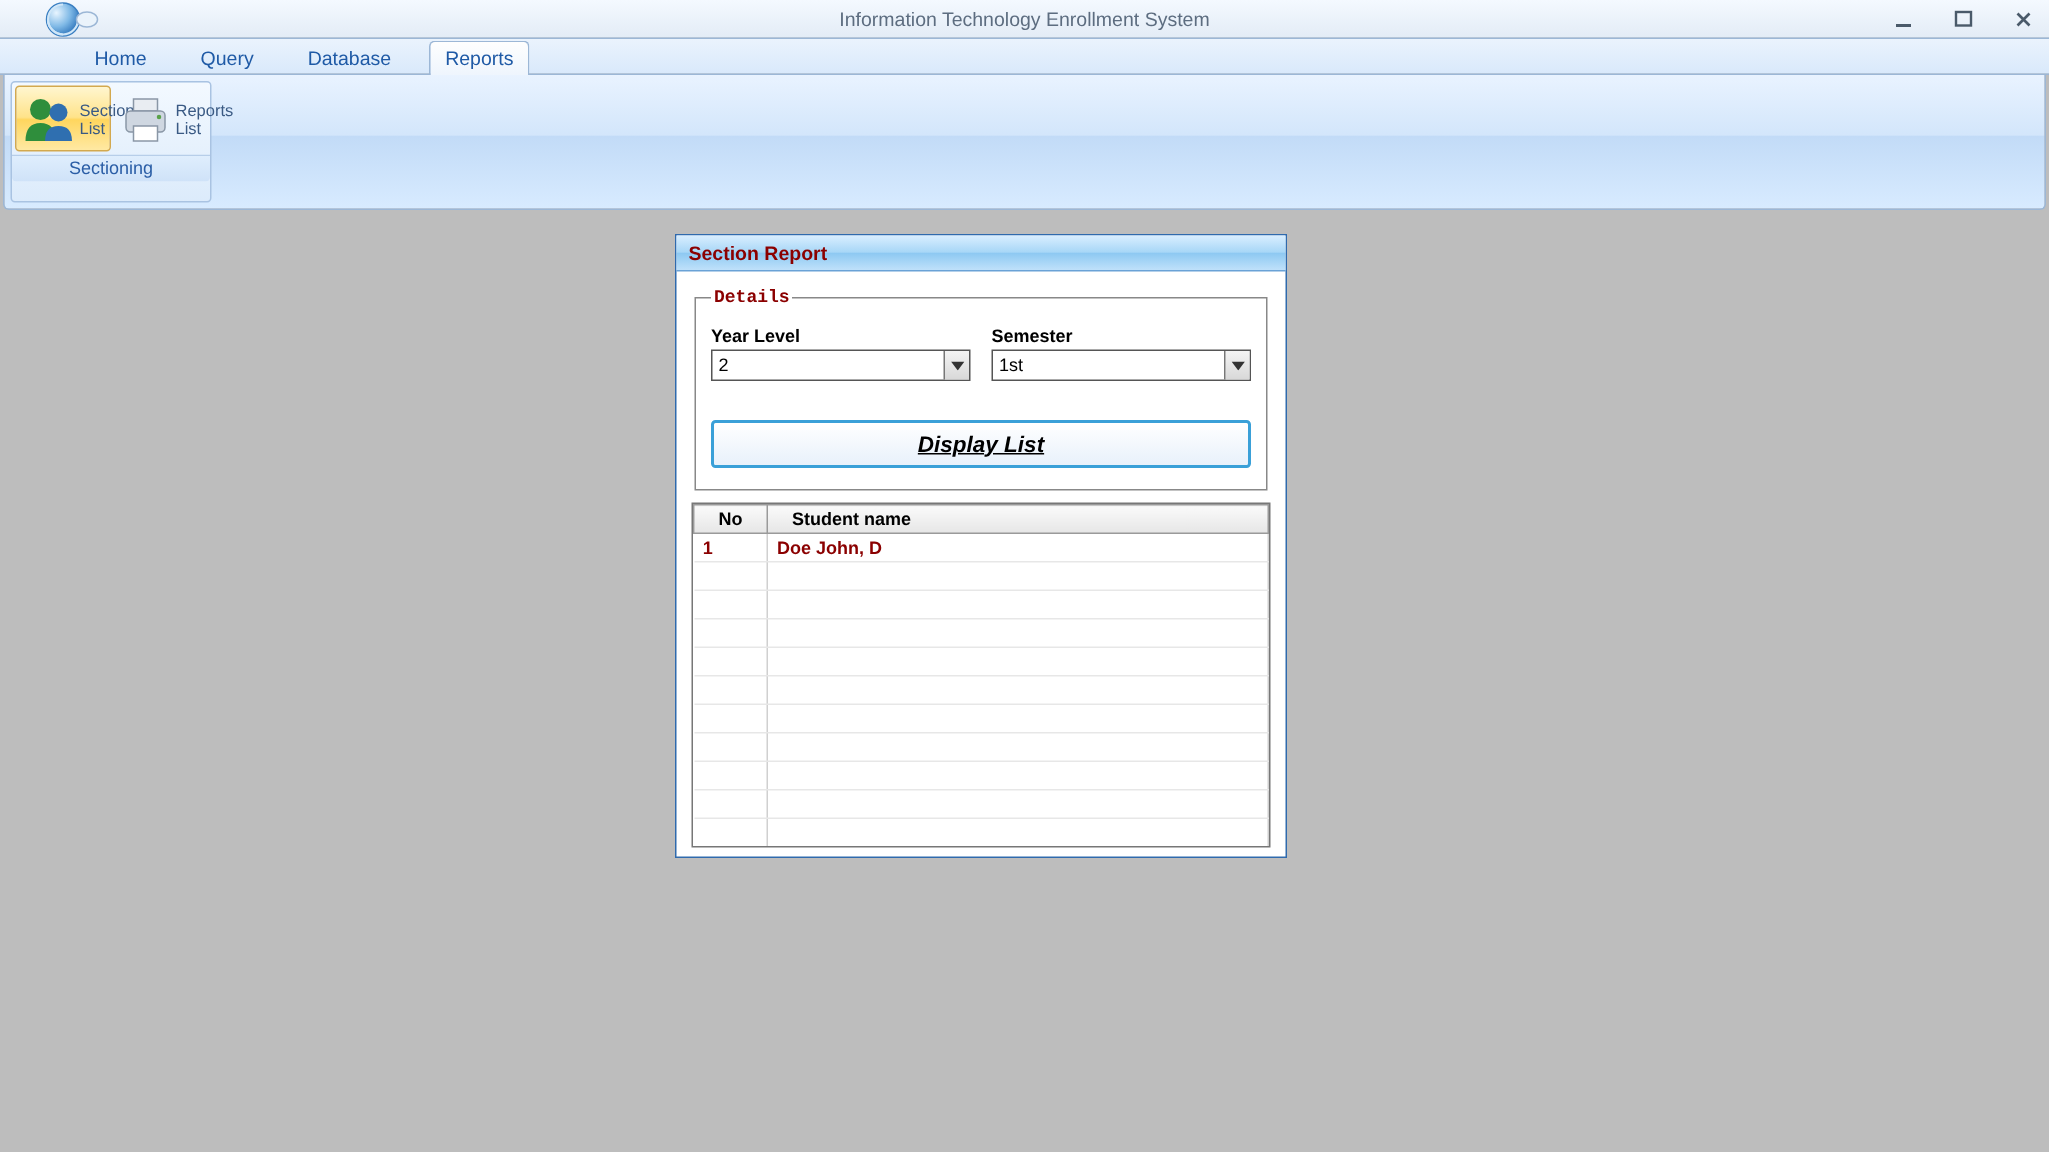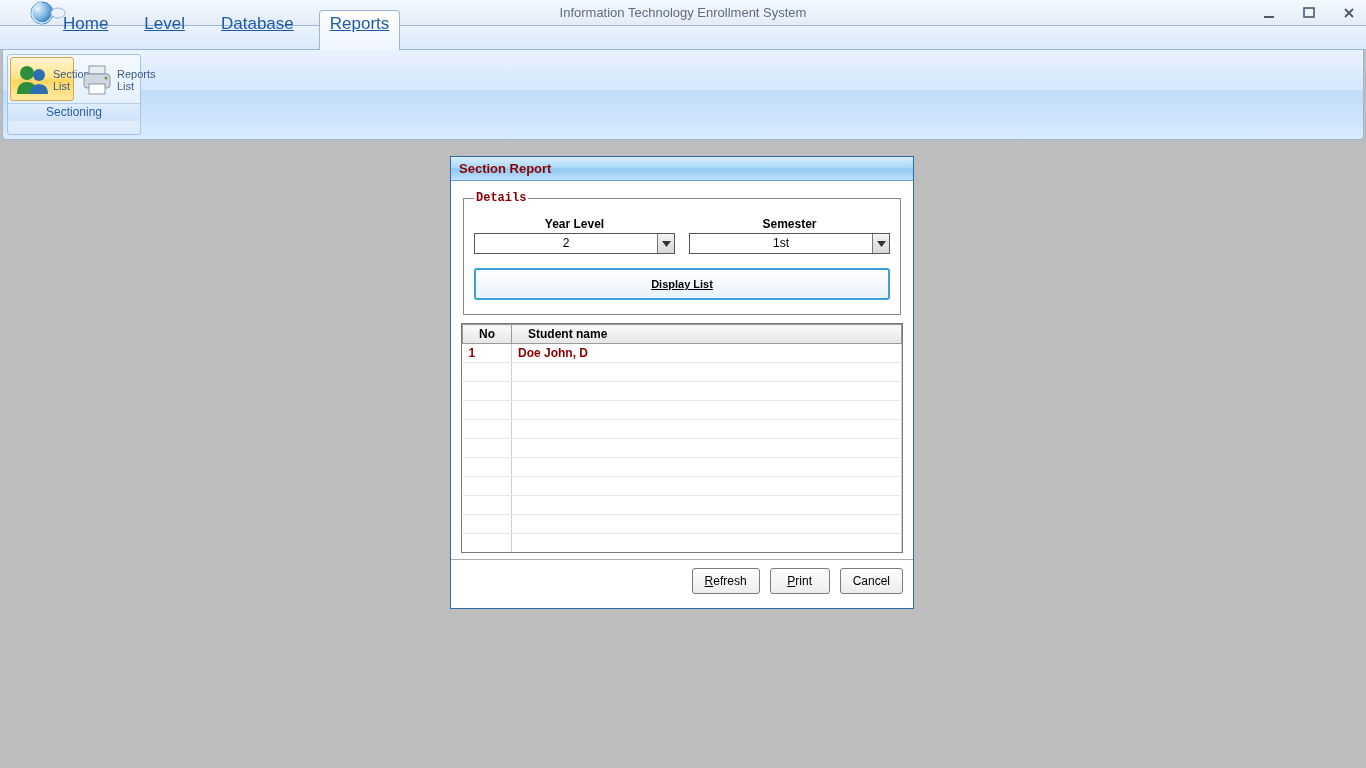--- a/index.html
+++ b/index.html
@@ -53,30 +53,29 @@
   .tabstrip {
     height: 24px;
     background: linear-gradient(#eaf3fd, #d9e9fb);
     border-bottom: 1px solid #9cb7d6;
     display: flex;
     align-items: flex-end;
     padding-left: 52px;
     gap: 14px;
   }
   .tabstrip .tab {
-    padding: 3px 10px 16px 10px;
+    padding: 3px 10px 4px 10px;
     color: #1f5aa6;
-    font-size: 17px;
+    font-size: 13px;
     cursor: pointer;
     border: 1px solid transparent;
     border-bottom: none;
     border-radius: 4px 4px 0 0;
     position: relative;
     top: 1px;
-    text-decoration: underline;
   }
   .tabstrip .tab.active {
     background: linear-gradient(#fefefe, #eef5fd);
     border-color: #9cb7d6;
     color: #1f5aa6;
     margin-top: 32px;
   }
   
   .ribbon {
     height: 90px;
@@ -128,21 +127,21 @@
   .work {
     position: relative;
     width: 100%;
     height: calc(768px - 26px - 24px - 90px);
     background: #bdbdbd;
   }
   
   .dialog {
     position: absolute;
     left: 450px; top: 16px;
-    width: 464px;
+    width: 408px;
     background: #fff;
     border: 1px solid #2f6aad;
   }
   .dialog-header {
     height: 24px;
     background: linear-gradient(#d9eeff 0%, #a8d7f7 48%, #8ec9f2 52%, #bfe1fa 100%);
     border-bottom: 1px solid #6aa2d6;
     display: flex; align-items: center;
     padding: 0 8px;
   }
@@ -163,21 +162,21 @@
     font-weight: bold;
     font-size: 12px;
     padding: 0 2px;
     font-family: Liberation Mono, monospace;
   }
   .fields-row {
     display: flex;
     gap: 14px;
     margin-top: 4px;
   }
-  .field { display:flex; flex-direction:column;text-align:center; }
+  .field { display:flex; flex-direction:column; }
   .field label { font-weight: bold; color:#000; font-size: 12px; margin-bottom:2px;}
   .combo {
     display:flex;
     border: 1px solid #555;
     height: 21px;
     background: #fff;
   }
   .combo .val {
     flex: 1;
     padding: 2px 4px;
@@ -186,31 +185,32 @@
     white-space:nowrap; overflow:hidden;
   }
   .combo .arrow {
     width: 17px;
     background: linear-gradient(#f4f4f4,#d8d8d8);
     border-left: 1px solid #777;
     display:flex;align-items:center;justify-content:center;
     cursor:pointer;
   }
   .display-btn {
-    margin-top: 14px;
+    margin-top: 26px;
     width: 100%;
     height: 32px;
     border: 2px solid #3aa0d8;
     border-radius: 3px;
     background: linear-gradient(#ffffff, #e8f1fb);
     font-weight: bold;
-    font-size: 11px;
+    font-size: 15px;
     cursor: pointer;
     text-decoration: underline;
     color:#000;
+    font-style:italic;
   }
   
   .grid {
     margin-top: 8px;
     border: 1px solid #777;
     height: 230px;
     background: #fff;
     overflow:hidden;
   }
   .grid table { border-collapse: collapse; width:100%; }
@@ -290,21 +290,21 @@
     <div class="wbtn">
       <svg width="14" height="14">
           <path d="M3 3 L11 11 M11 3 L3 11" stroke="#4a5a6a" stroke-width="1.8"></path>
         </svg>
     </div>
   </div>
 </div>
 
 <div class="tabstrip">
   <div class="tab">Home</div>
-  <div class="tab">Level</div>
+  <div class="tab">Query</div>
   <div class="tab">Database</div>
   <div class="tab active">Reports</div>
 </div>
 
 <div class="ribbon">
   <div class="ribbon-group">
     <div class="buttons">
       <div class="ribbon-btn selected">
         <div class="icon">
           <svg width="40" height="40" viewBox="0 0 40 40">
@@ -417,19 +417,14 @@
                 <td>&nbsp;</td>
               </tr>
               <tr class="empty">
                 <td class="no">&nbsp;</td>
                 <td>&nbsp;</td>
               </tr>
             </tbody>
         </table>
       </div>
     </div>
-    <div class="dialog-footer">
-      <button class="btn" title="Refresh"><span class="ul">R</span><span>efresh</span></button>
-      <button class="btn" title="Print"><span class="ul">P</span><span>rint</span></button>
-      <button class="btn">Cancel</button>
-    </div>
   </div>
 </div>
 
 </body></html>

